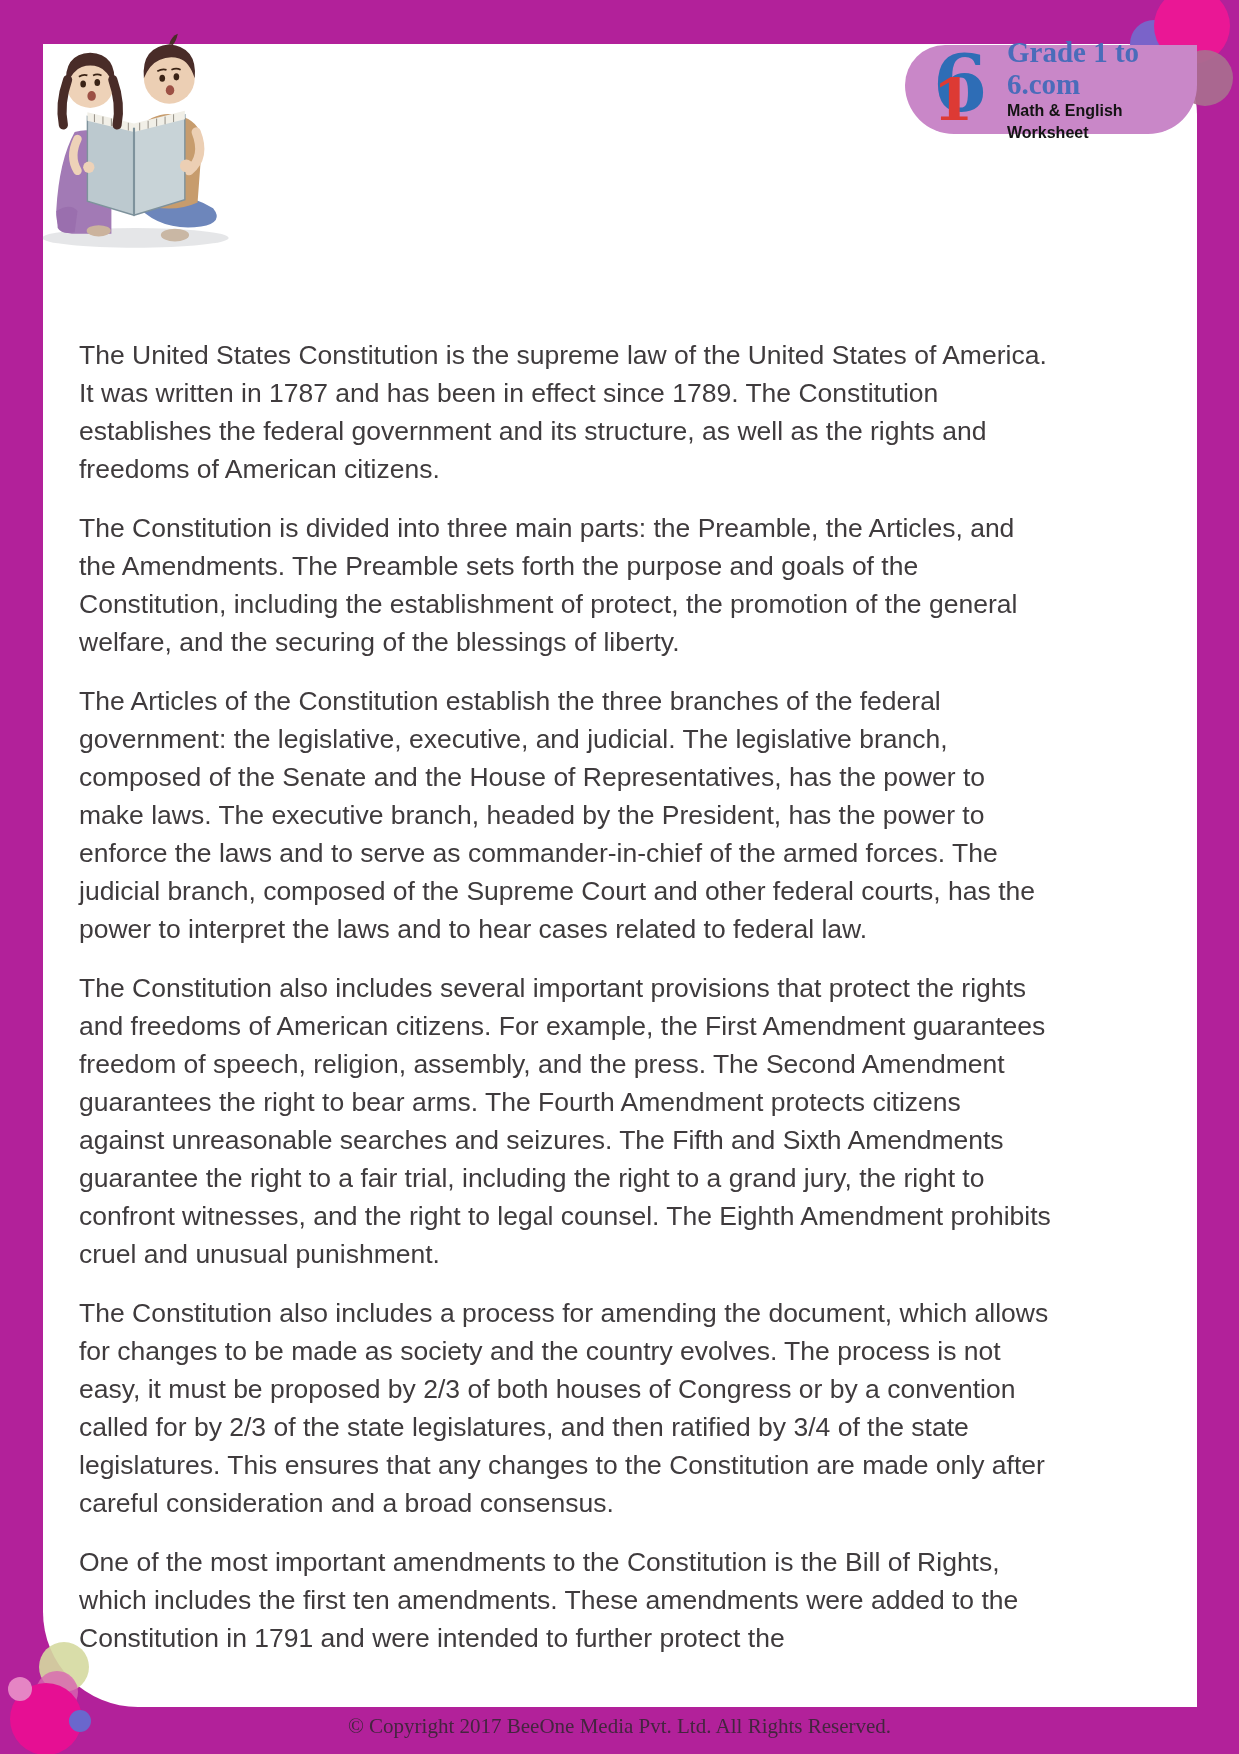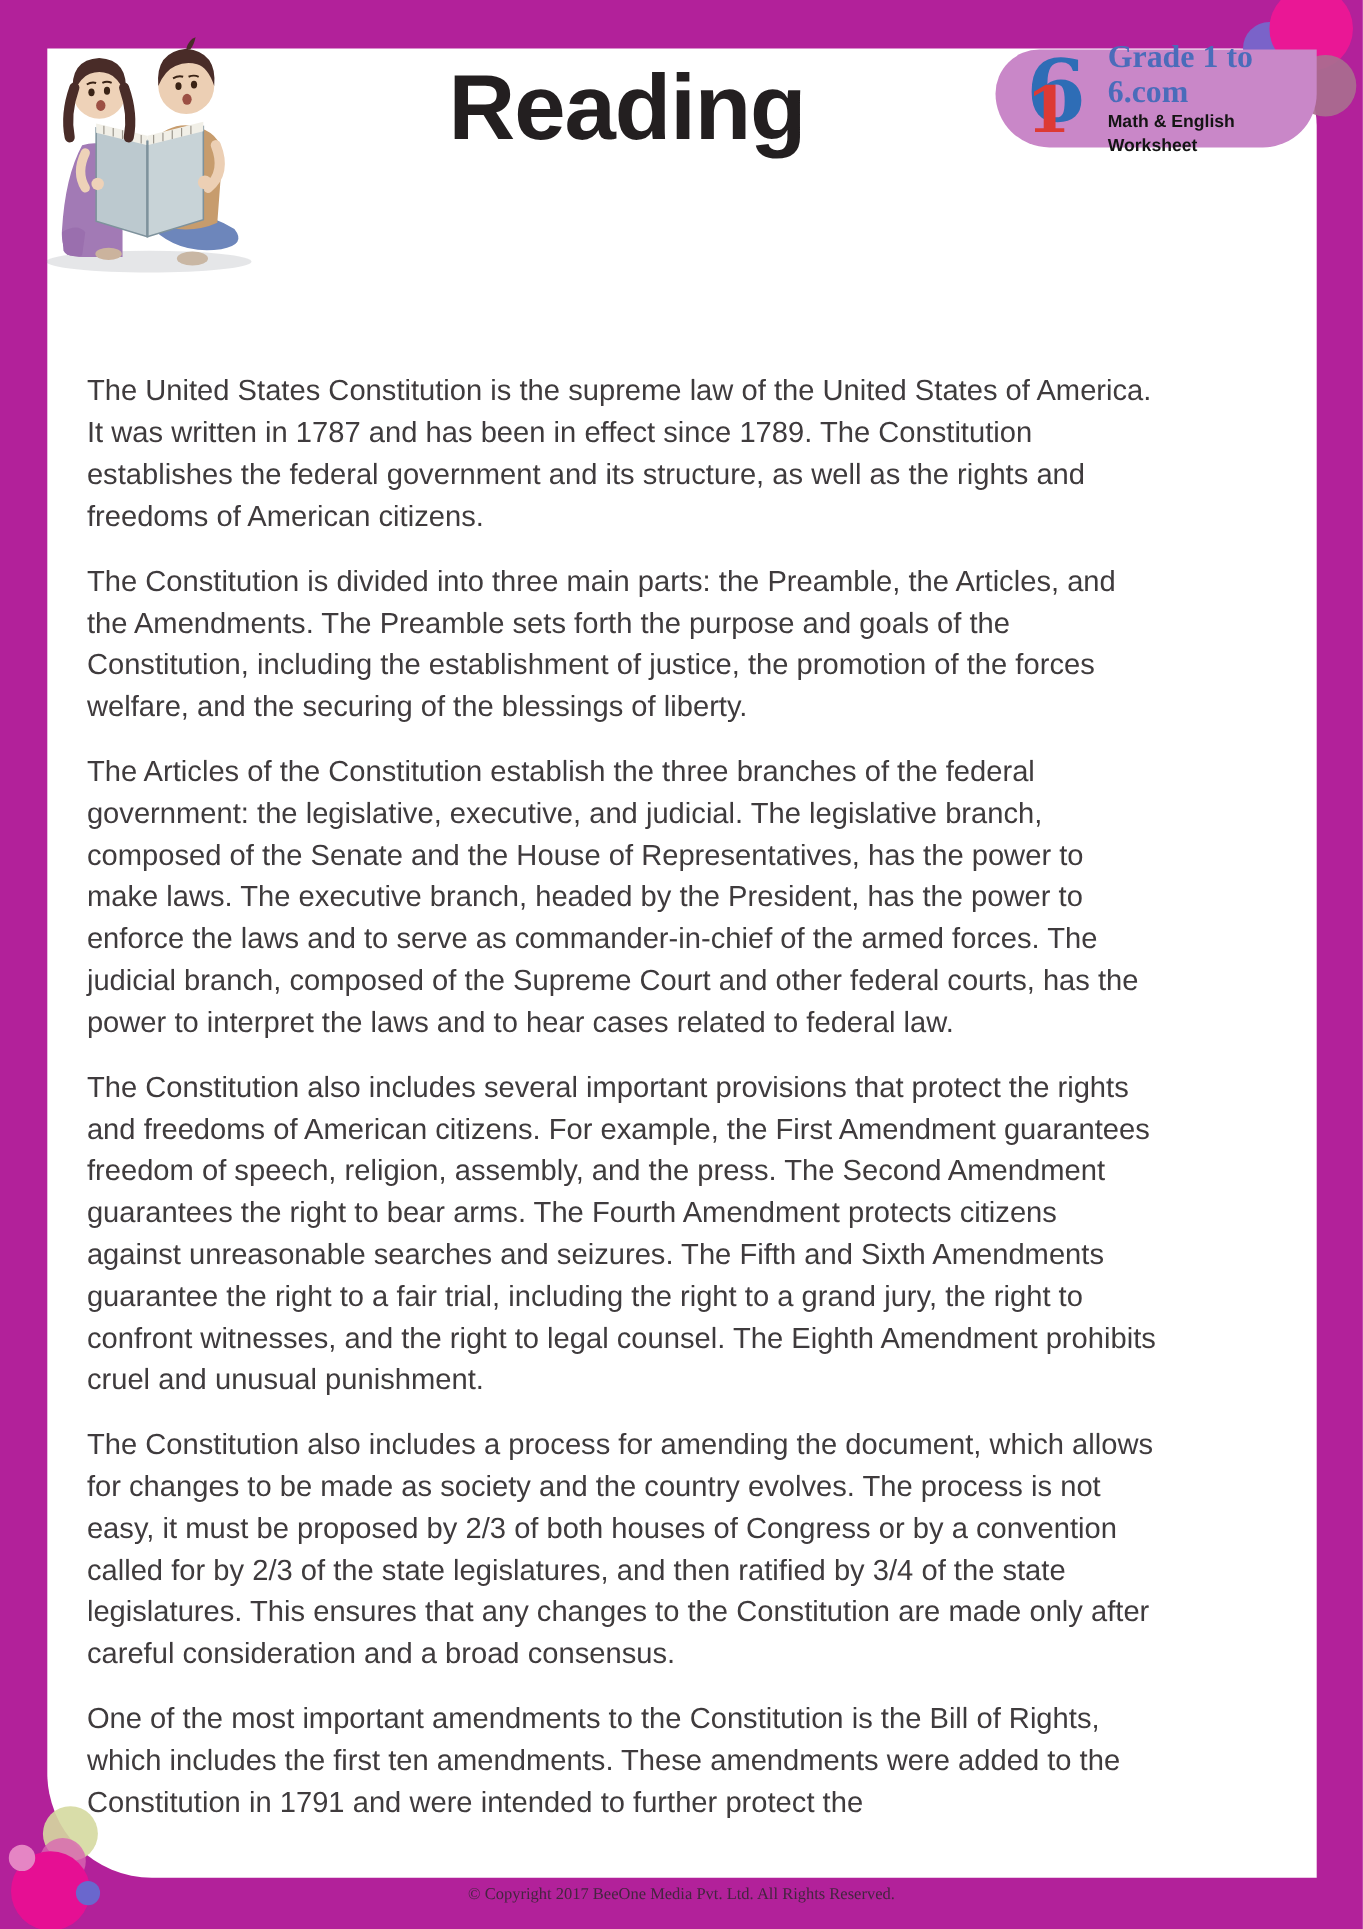--- a/index.html
+++ b/index.html
@@ -58,21 +58,21 @@
     position:absolute;left:67px;top:336px;width:985px;height:1371px;
     overflow:hidden;z-index:4;
     color:#3f3b3d;font-size:26.5px;line-height:38px;
   }
   .passage p{margin:0 0 21px 12px;}
   
   .copyright{
     position:absolute;left:0;top:1714px;width:1239px;z-index:4;
     text-align:center;
     font-family:"Liberation Serif",serif;
-    font-size:15px;color:#44253f;
+    font-size:21px;color:#44253f;
   }
   
   .circ{position:absolute;border-radius:50%;}
   .c-tr-pink   {left:1154px;top:-12px;width:76px;height:76px;background:#ea1795;z-index:2;}
   .c-tr-violet {left:1130px;top:20px;width:48px;height:48px;background:#7a63c9;z-index:2;}
   .c-tr-dusty  {left:1177px;top:50px;width:56px;height:56px;background:#a96e8f;opacity:.92;z-index:2;}
   .c-bl-green  {left:39px;top:1642px;width:50px;height:50px;background:#d5d9a0;opacity:.9;z-index:2;}
   .c-bl-midpink{left:36px;top:1671px;width:42px;height:42px;background:#d966b1;opacity:.8;z-index:2;}
   .c-bl-mag    {left:10px;top:1683px;width:72px;height:72px;background:#e60f93;z-index:2;}
   .c-bl-pale   {left:8px;top:1677px;width:24px;height:24px;background:#e585c4;z-index:3;}
@@ -143,38 +143,37 @@
       <path d="M200 26 q3 -12 12 -15 q-2 10 -7 16 Z" fill="#492c28"></path>
       <ellipse cx="190" cy="74" rx="4" ry="5" fill="#3a2315"></ellipse>
       <ellipse cx="210" cy="72" rx="4" ry="5" fill="#3a2315"></ellipse>
       <path d="M183 64 q7 -4 13 -2" stroke="#3a2315" stroke-width="2.5" fill="none"></path>
       <path d="M203 62 q7 -3 13 0" stroke="#3a2315" stroke-width="2.5" fill="none"></path>
       <ellipse cx="201" cy="91" rx="6" ry="7" fill="#9c5044"></ellipse>
     </svg>
   </div>
 
   <div class="title-block">
-    <div>Reading</div>
   </div>
 
   <div class="logo-box">
     <div class="logo-icon">
       <span class="six">6</span>
       <span class="one">1</span>
     </div>
     <div class="logo-text">
       <span class="logo-site">Grade 1 to 6.com</span>
       <span class="logo-tagline">Math &amp; English Worksheet</span>
     </div>
   </div>
 
 
   <div class="passage">
     <p>The United States Constitution is the supreme law of the United States of America. It was written in 1787 and has been in effect since 1789. The Constitution establishes the federal government and its structure, as well as the rights and freedoms of American citizens.</p>
-    <p>The Constitution is divided into three main parts: the Preamble, the Articles, and the Amendments. The Preamble sets forth the purpose and goals of the Constitution, including the establishment of justice, the promotion of the forces welfare, and the securing of the blessings of liberty.</p>
+    <p>The Constitution is divided into three main parts: the Preamble, the Articles, and the Amendments. The Preamble sets forth the purpose and goals of the Constitution, including the establishment of protect, the promotion of the general welfare, and the securing of the blessings of liberty.</p>
     <p>The Articles of the Constitution establish the three branches of the federal government: the legislative, executive, and judicial. The legislative branch, composed of the Senate and the House of Representatives, has the power to make laws. The executive branch, headed by the President, has the power to enforce the laws and to serve as commander-in-chief of the armed forces. The judicial branch, composed of the Supreme Court and other federal courts, has the power to interpret the laws and to hear cases related to federal law.</p>
     <p>The Constitution also includes several important provisions that protect the rights and freedoms of American citizens. For example, the First Amendment guarantees freedom of speech, religion, assembly, and the press. The Second Amendment guarantees the right to bear arms. The Fourth Amendment protects citizens against unreasonable searches and seizures. The Fifth and Sixth Amendments guarantee the right to a fair trial, including the right to a grand jury, the right to confront witnesses, and the right to legal counsel. The Eighth Amendment prohibits cruel and unusual punishment.</p>
     <p>The Constitution also includes a process for amending the document, which allows for changes to be made as society and the country evolves. The process is not easy, it must be proposed by 2/3 of both houses of Congress or by a convention called for by 2/3 of the state legislatures, and then ratified by 3/4 of the state legislatures. This ensures that any changes to the Constitution are made only after careful consideration and a broad consensus.</p>
     <p>One of the most important amendments to the Constitution is the Bill of Rights, which includes the first ten amendments. These amendments were added to the Constitution in 1791 and were intended to further protect the</p>
   </div>
 
   <div class="copyright">© Copyright 2017 BeeOne Media Pvt. Ltd. All Rights Reserved.</div>
 
 </div>
 

